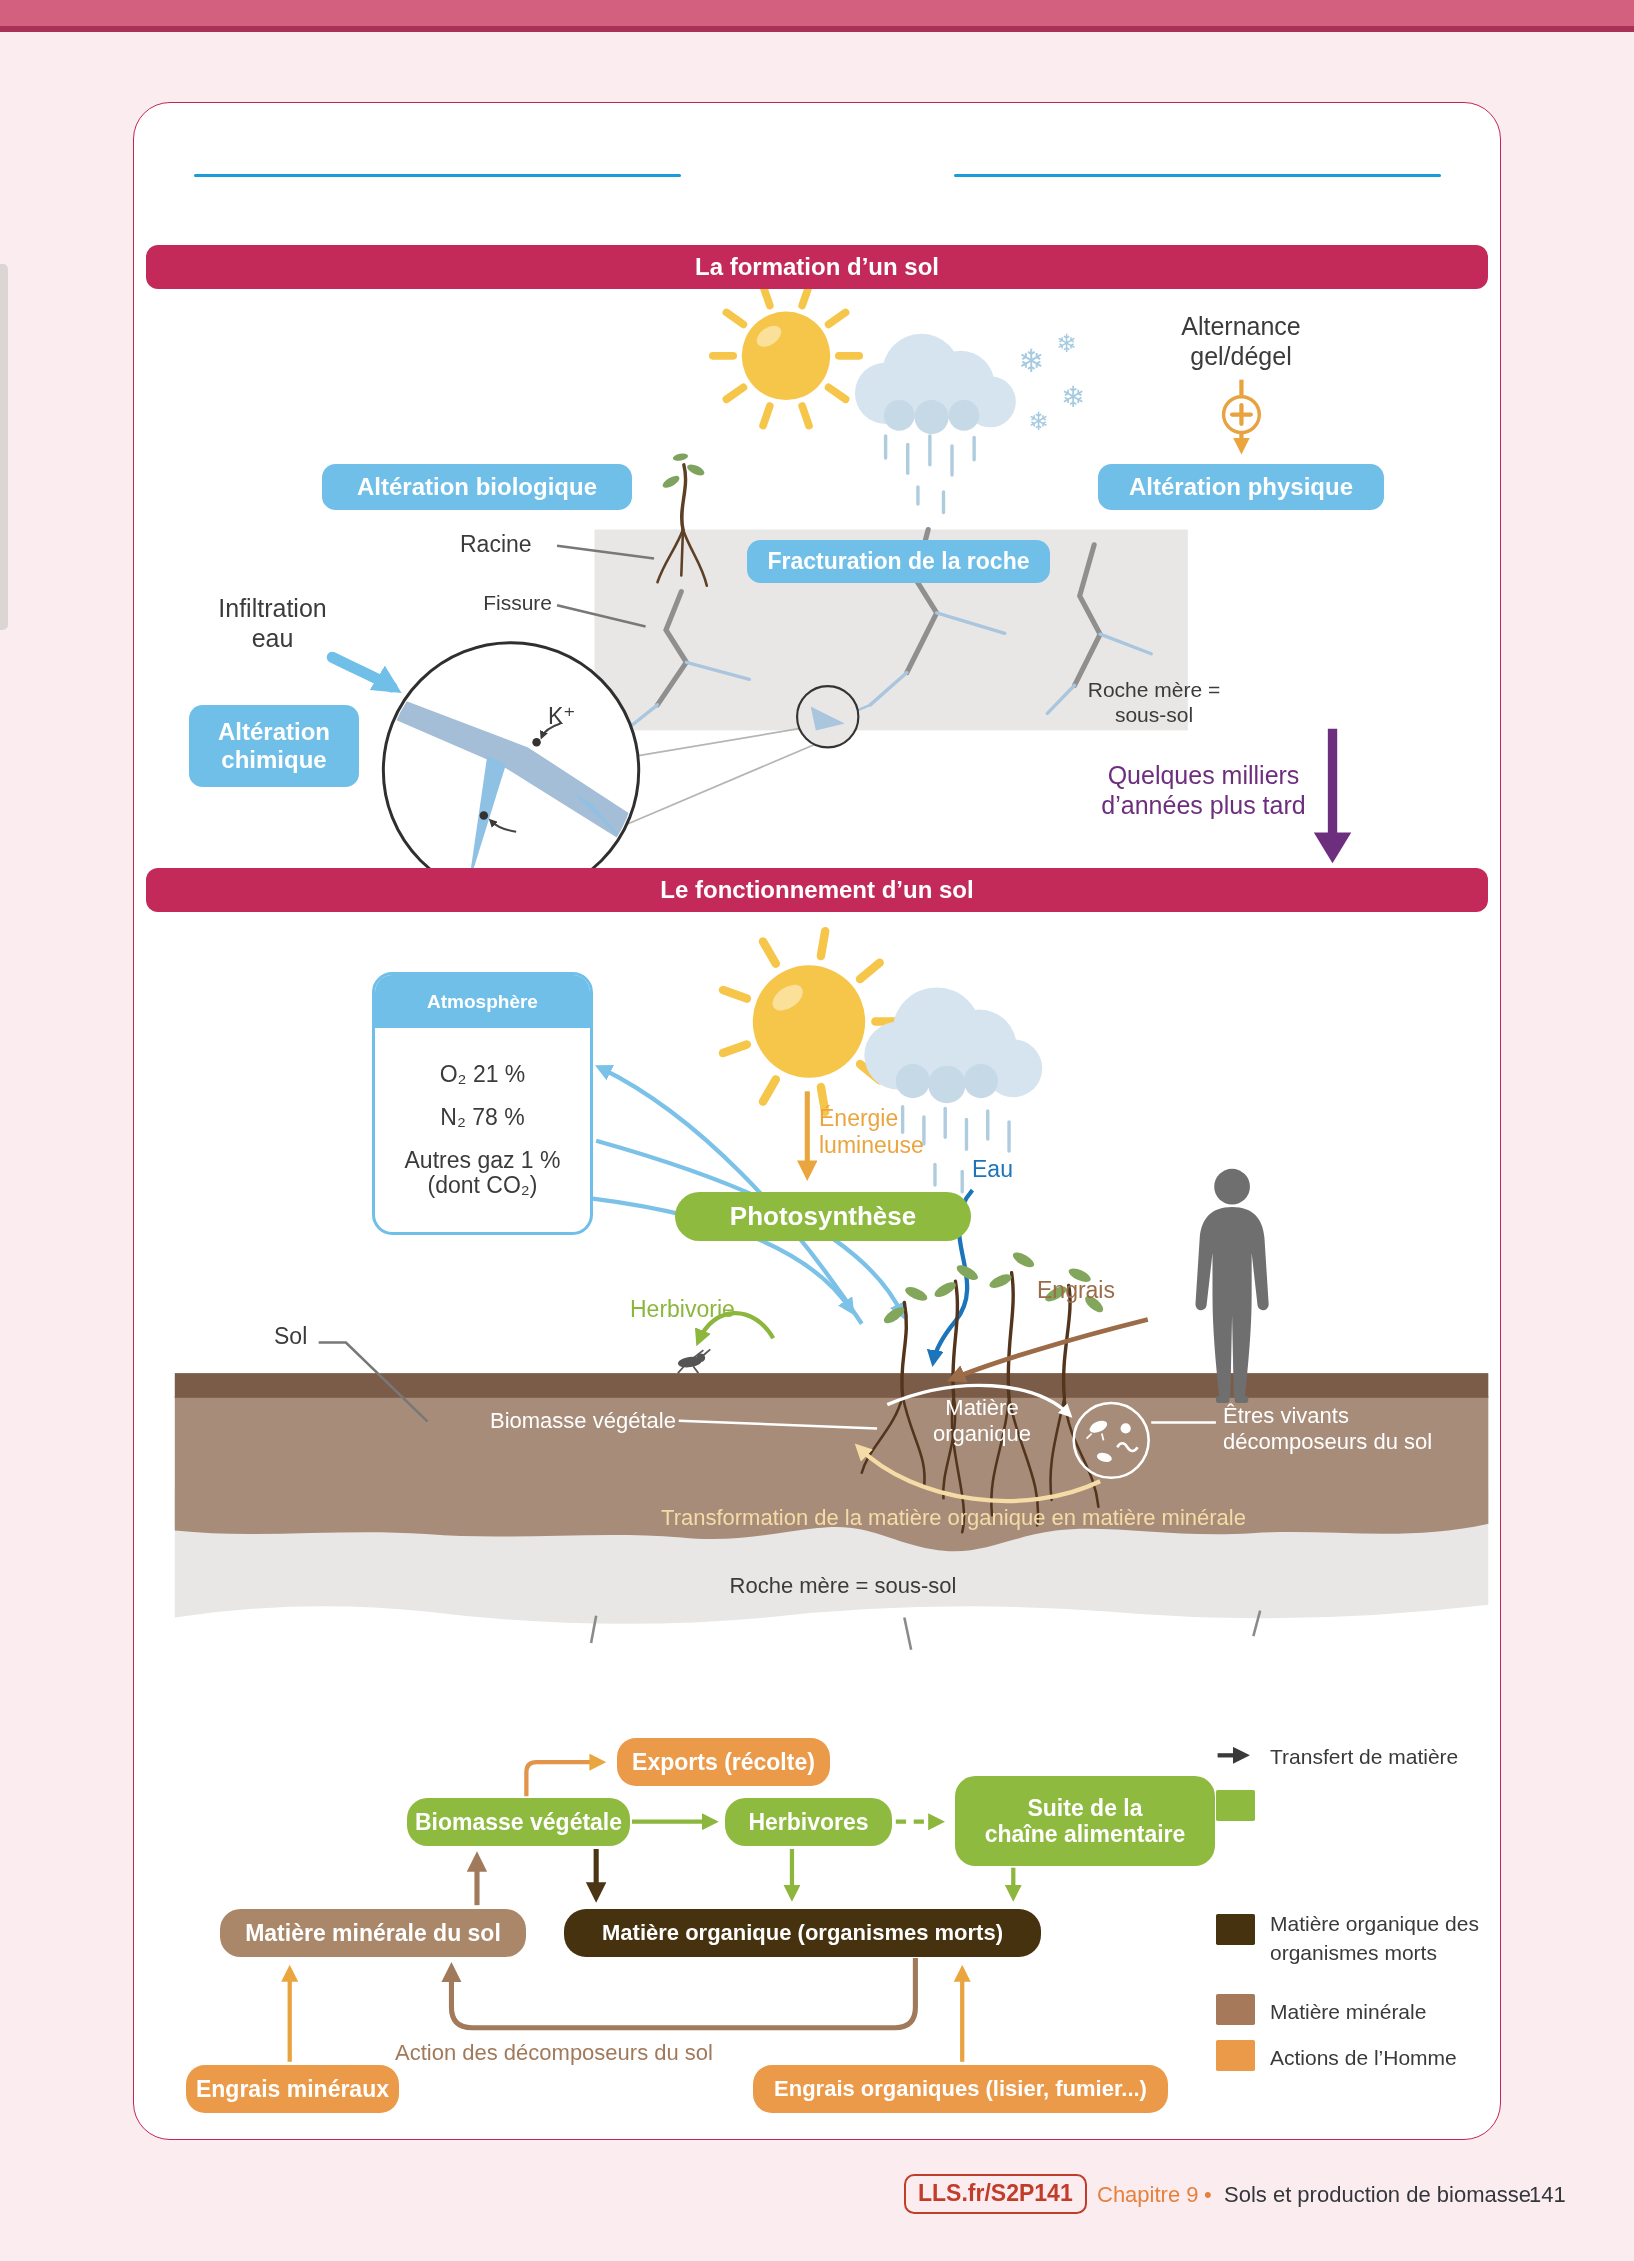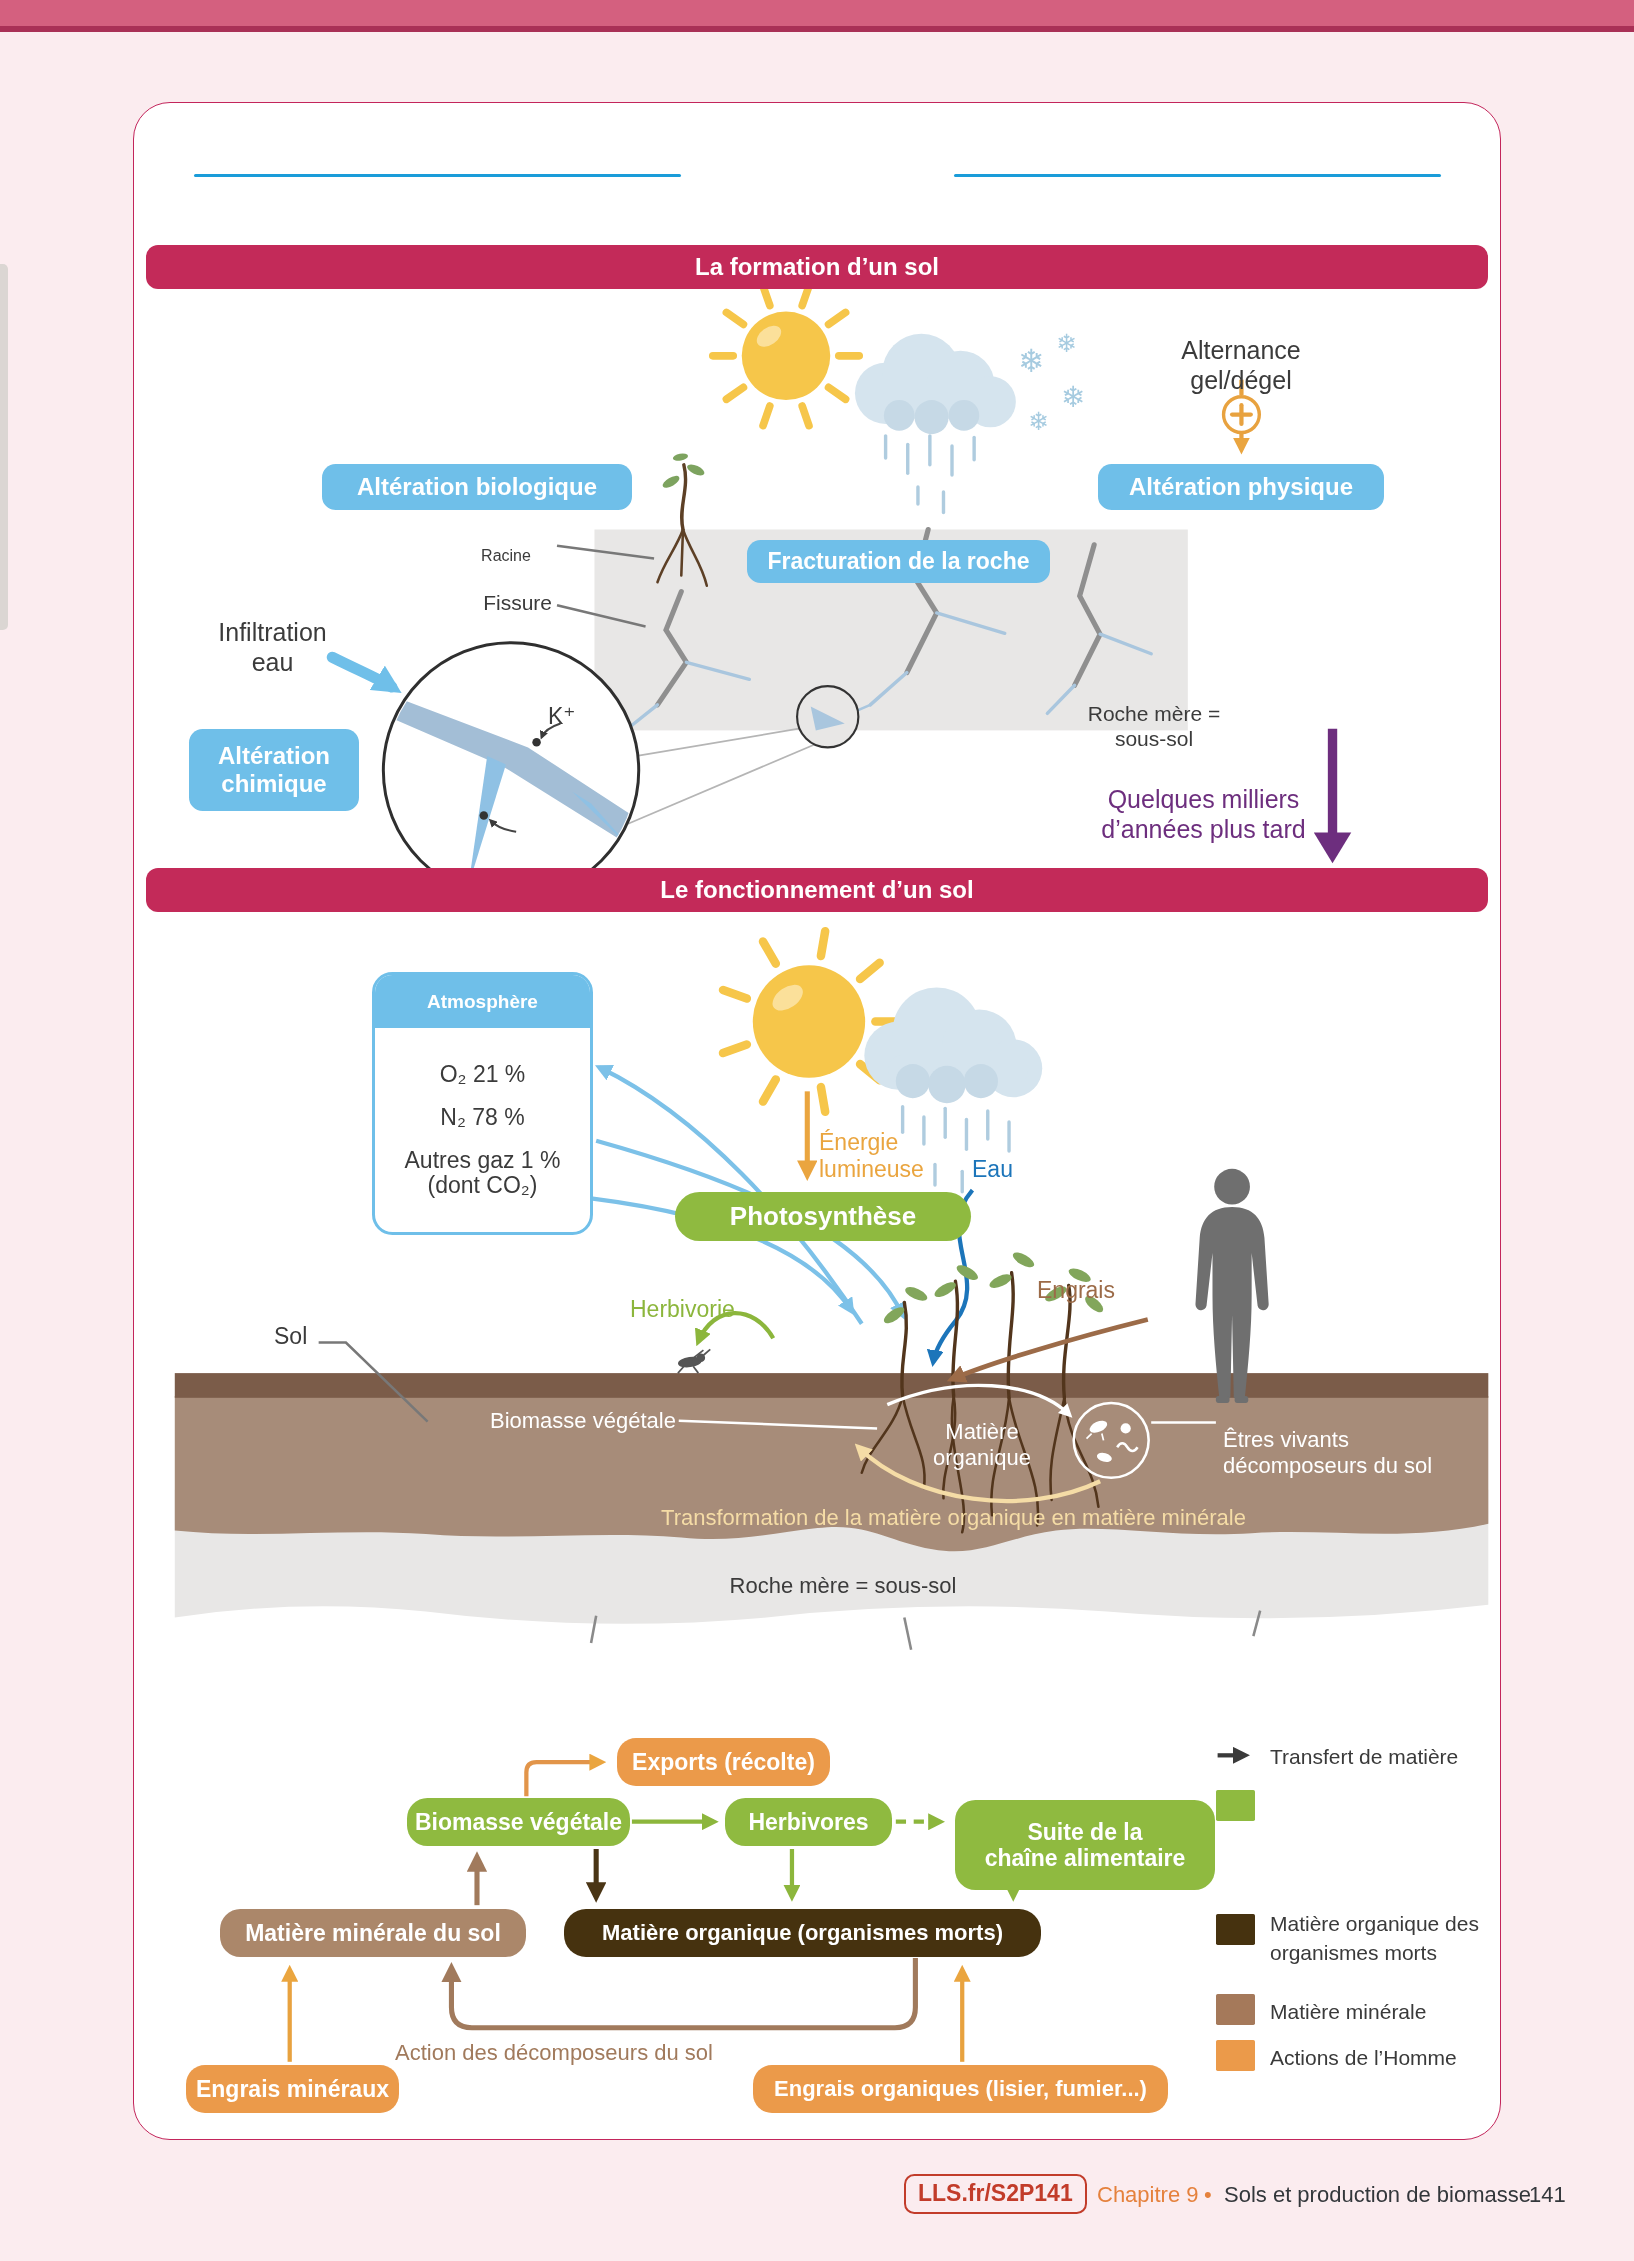--- a/index.html
+++ b/index.html
@@ -5,21 +5,21 @@
   html,body{margin:0;padding:0;background:#fbecef;}
   .page{position:relative;width:1635px;height:2261px;background:#fbecef;overflow:hidden;
         font-family:"Liberation Sans","DejaVu Sans",sans-serif;color:#3b3b3b;}
   .topbar{position:absolute;left:0;top:0;width:1635px;height:25.5px;background:#d4607f;z-index:2;}
   .topline{position:absolute;left:0;top:25.5px;width:1635px;height:6.8px;background:#a93056;z-index:2;}
   .sidetab{position:absolute;left:0;top:264px;width:7.7px;height:366px;background:#dbd6d3;border-radius:0 5.1px 5.1px 0;z-index:2;}
   .card{position:absolute;left:133px;top:102px;width:1366px;height:2036px;background:#ffffff;
         border:1.7px solid #c3255b;border-radius:37px;z-index:1;}
   .art{position:absolute;left:0;top:0;z-index:5;pointer-events:none;}
   .lbl{position:absolute;z-index:10;line-height:1.18;}
-  .pre{white-space:pre-line;margin-top:24px;}
+  .pre{white-space:pre-line;}
   .title{position:absolute;left:562px;top:152px;width:511px;text-align:center;
          font-size:40px;font-weight:bold;color:#1a9cd9;z-index:10;letter-spacing:0.4px;}
   .tline{position:absolute;top:174px;width:487px;height:3.4px;background:#1a9cd9;border-radius:1.7px;z-index:10;}
   .banner{position:absolute;left:146px;width:1342px;height:44px;background:#c32a59;color:#fff;
           font-weight:bold;font-size:24px;display:flex;align-items:center;justify-content:center;
           border-radius:12px;z-index:10;}
   .box{position:absolute;display:flex;align-items:center;justify-content:center;color:#fff;
        font-weight:bold;text-align:center;border-radius:13.6px;line-height:1.15;z-index:10;}
   .box.blue{background:#6fbfe9;}
   .box.green{background:#8fba40;border-radius:20.4px;}
@@ -347,21 +347,21 @@
   <div class="flake" style="left:1061px;top:380px;font-size:29px;">❄</div>
   <div class="flake" style="left:1028px;top:407px;font-size:25px;">❄</div>
 
   <div class="lbl pre" style="left:1132px;top:312px;width:218px;text-align:center;font-size:25px;">Alternance
 gel/dégel</div>
 
   <div class="box blue" style="left:322px;top:464px;width:310px;height:46px;font-size:24px;">Altération biologique</div>
   <div class="box blue" style="left:1098px;top:464px;width:286px;height:46px;font-size:24px;">Altération physique</div>
   <div class="box blue" style="left:747px;top:540px;width:303px;height:43px;font-size:23px;">Fracturation de la roche</div>
 
-  <div class="lbl" style="left:460px;top:547px;width:92px;text-align:center;font-size:16px;">Racine</div>
+  <div class="lbl" style="left:460px;top:531px;width:92px;text-align:left;font-size:23px;">Racine</div>
   <div class="lbl" style="left:460px;top:591px;width:92px;text-align:right;font-size:21px;">Fissure</div>
   <div class="lbl pre" style="left:194px;top:594px;width:157px;text-align:center;font-size:25px;">Infiltration
 eau</div>
   <div class="box blue pre" style="left:189px;top:705px;width:170px;height:82px;font-size:24px;">Altération
 chimique</div>
 
   <div class="lbl" style="left:548px;top:703px;font-size:23px;">K⁺</div>
   <div class="lbl" style="left:521px;top:817px;font-size:23px;margin-top:48px;">Ca²⁺</div>
 
   <div class="lbl pre" style="left:1056px;top:678px;width:196px;text-align:center;font-size:21px;">Roche mère =

